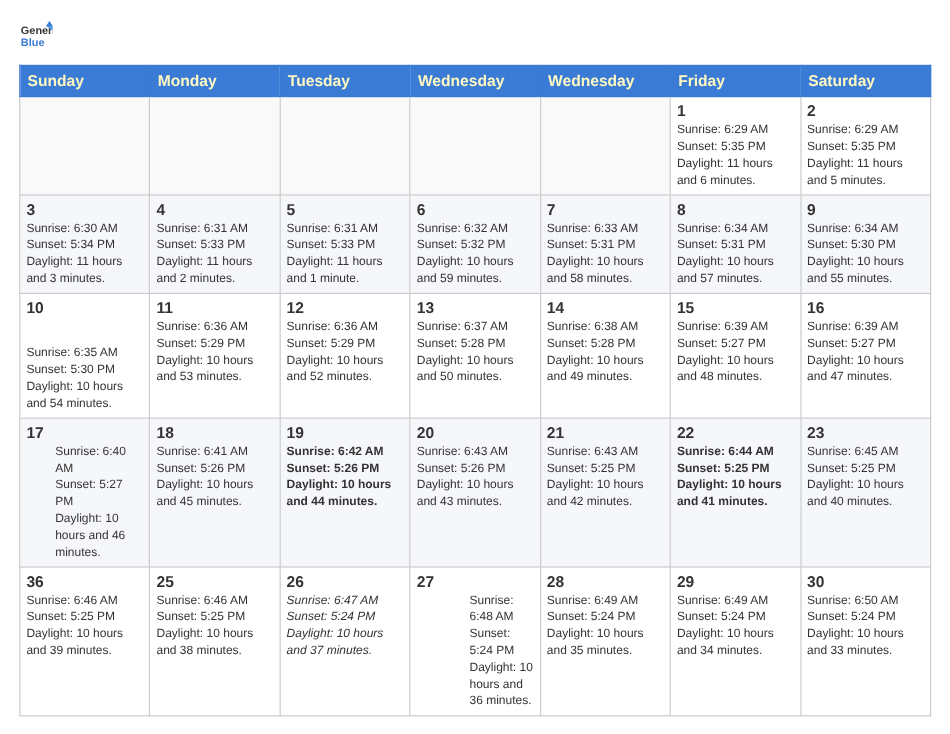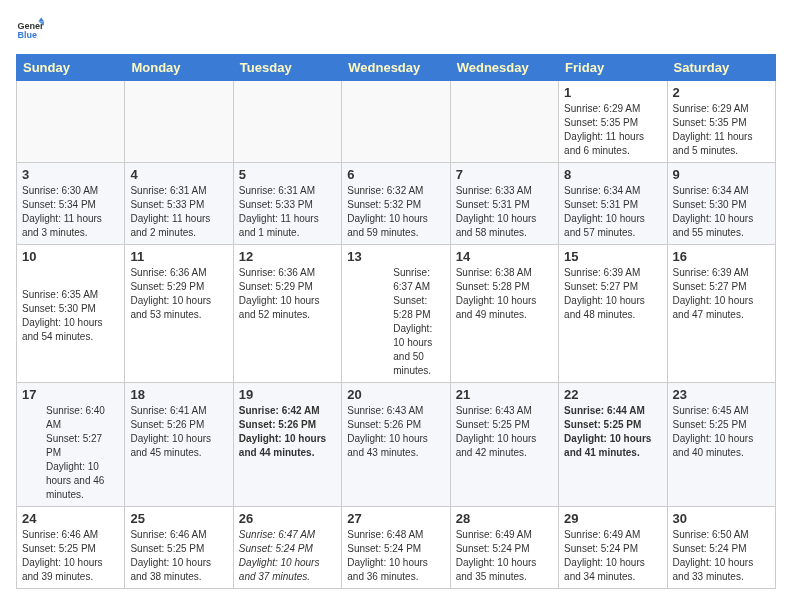--- a/index.html
+++ b/index.html
@@ -188,21 +188,21 @@
 Daylight: 10 hours and 53 minutes.</div>
         </td>
         <td>
           <div class="day-number">12</div>
           <div class="day-info" style="white-space: pre-line;">Sunrise: 6:36 AM
 Sunset: 5:29 PM
 Daylight: 10 hours and 52 minutes.</div>
         </td>
         <td>
           <div class="day-number">13</div>
-          <div class="day-info" style="white-space: pre-line; margin-left: 46px;">Sunrise: 6:37 AM
+          <div class="day-info" style="white-space: pre-line;">Sunrise: 6:37 AM
 Sunset: 5:28 PM
 Daylight: 10 hours and 50 minutes.</div>
         </td>
         <td>
           <div class="day-number">14</div>
           <div class="day-info" style="white-space: pre-line;">Sunrise: 6:38 AM
 Sunset: 5:28 PM
 Daylight: 10 hours and 49 minutes.</div>
         </td>
         <td>
@@ -257,40 +257,40 @@
         </td>
         <td>
           <div class="day-number">23</div>
           <div class="day-info" style="white-space: pre-line;">Sunrise: 6:45 AM
 Sunset: 5:25 PM
 Daylight: 10 hours and 40 minutes.</div>
         </td>
       </tr>
       <tr>
         <td>
-          <div class="day-number">24</div>
+          <div class="day-number">36</div>
           <div class="day-info" style="white-space: pre-line;">Sunrise: 6:46 AM
 Sunset: 5:25 PM
 Daylight: 10 hours and 39 minutes.</div>
         </td>
         <td>
           <div class="day-number">25</div>
           <div class="day-info" style="white-space: pre-line;">Sunrise: 6:46 AM
 Sunset: 5:25 PM
 Daylight: 10 hours and 38 minutes.</div>
         </td>
         <td>
           <div class="day-number">26</div>
           <div class="day-info" style="white-space: pre-line; font-style: italic;">Sunrise: 6:47 AM
 Sunset: 5:24 PM
 Daylight: 10 hours and 37 minutes.</div>
         </td>
         <td>
           <div class="day-number">27</div>
-          <div class="day-info" style="white-space: pre-line;">Sunrise: 6:48 AM
+          <div class="day-info" style="white-space: pre-line; margin-left: 44px;">Sunrise: 6:48 AM
 Sunset: 5:24 PM
 Daylight: 10 hours and 36 minutes.</div>
         </td>
         <td>
           <div class="day-number">28</div>
           <div class="day-info" style="white-space: pre-line;">Sunrise: 6:49 AM
 Sunset: 5:24 PM
 Daylight: 10 hours and 35 minutes.</div>
         </td>
         <td>

